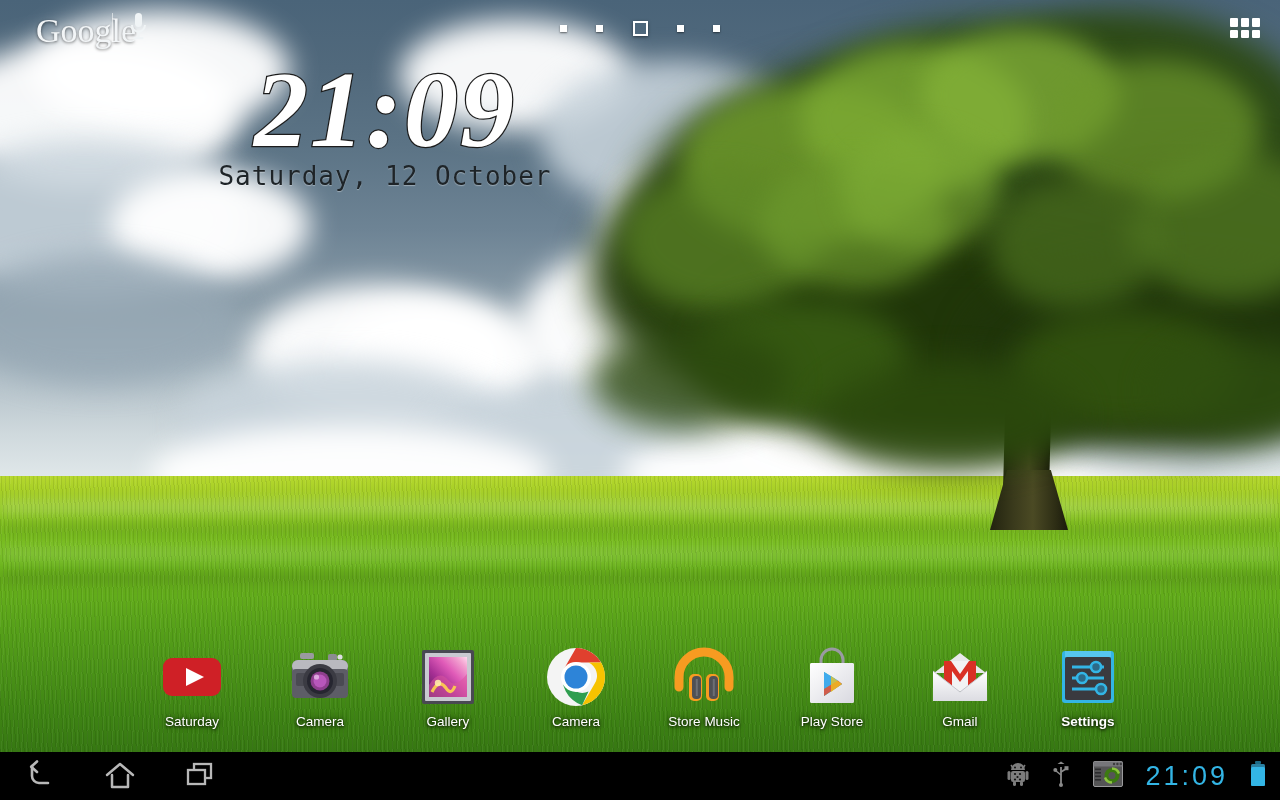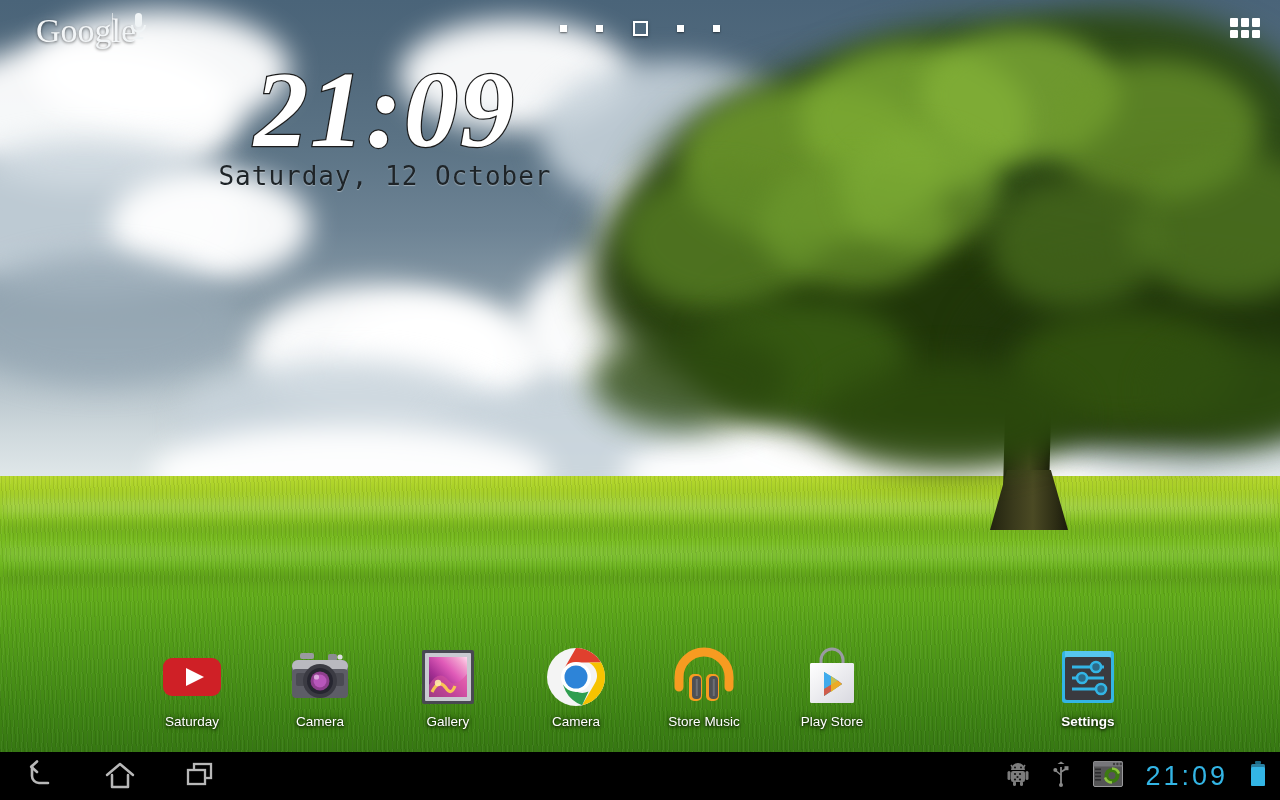--- a/index.html
+++ b/index.html
@@ -326,20 +326,40 @@
           <path d="M24 27 L24 51 L42 39 Z" fill="#38b0e5"></path>
           <path d="M24 27 L34.5 33.5 L42 39 L24 51 Z" fill="#4fc3a1" opacity=".95"></path>
           <path d="M24 27 L38 35.5 L24 44 Z" fill="#3fa9f5" opacity=".9"></path>
           <path d="M24 44 L38 35.5 L42 39 L24 51 Z" fill="#e84b3c" opacity=".85"></path>
           <path d="M31 31 L42 39 L31 47 Z" fill="#f5c518" opacity=".75"></path>
         </svg>
       </div>
       <div class="dock-label">Play Store</div>
     </div>
 
+    <div class="dock-item" style="left:905px;">
+      <div class="dock-icon-box">
+        <svg width="64" height="64" viewBox="0 0 64 64">
+          <path d="M32 8 L58 28 H6 Z" fill="#e8e8ea"></path>
+          <path d="M16 16 h32 v30 h-32 z" fill="#f2f2f4"></path>
+          <path d="M17 17 L32 44 L47 17 z" fill="#d93025" opacity="0"></path>
+          <path d="M16 16 h7 l9 13 l9 -13 h7 v28 h-8 V26 l-8 11 l-8 -11 v18 h-8 z" fill="#d93025"></path>
+          <path d="M5 26 L32 47 L59 26 V56 H5 Z" fill="#ffffff"></path>
+          <path d="M5 26 L32 47 L59 26 V56 H5 Z" fill="url(#envg)"></path>
+          <defs>
+            <linearGradient id="envg" x1="0" y1="0" x2="0" y2="1">
+              <stop offset="0%" stop-color="#ffffff"></stop>
+              <stop offset="100%" stop-color="#dcdce2"></stop>
+            </linearGradient>
+          </defs>
+          <path d="M5 26 L32 47 L59 26" stroke="#c4c4cc" stroke-width="1" fill="none"></path>
+        </svg>
+      </div>
+      <div class="dock-label">Gmail</div>
+    </div>
 
     <div class="dock-item" style="left:1033px;font-weight:bold;">
       <div class="dock-icon-box">
         <svg width="64" height="64" viewBox="0 0 64 64">
           <rect x="6" y="6" width="52" height="52" rx="3" fill="#33b5e5"></rect>
           <rect x="9" y="12" width="46" height="43" rx="2" fill="#3a3a3f"></rect>
           <rect x="9" y="6" width="46" height="6" fill="#56c6ef"></rect>
           <line x1="16" y1="22" x2="48" y2="22" stroke="#33b5e5" stroke-width="3"></line>
           <circle cx="40" cy="22" r="5" fill="#2d6a87" stroke="#33b5e5" stroke-width="2.6"></circle>
           <line x1="16" y1="33" x2="48" y2="33" stroke="#33b5e5" stroke-width="3"></line>

